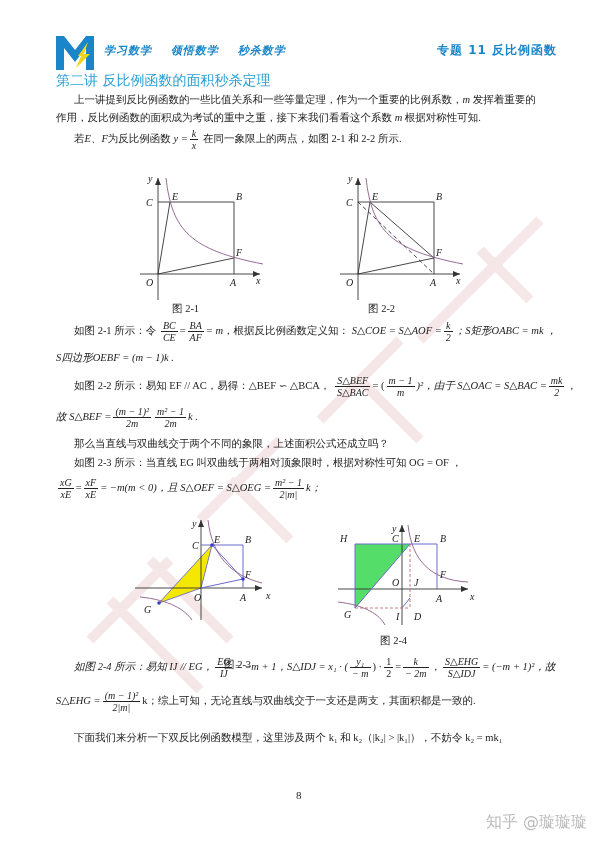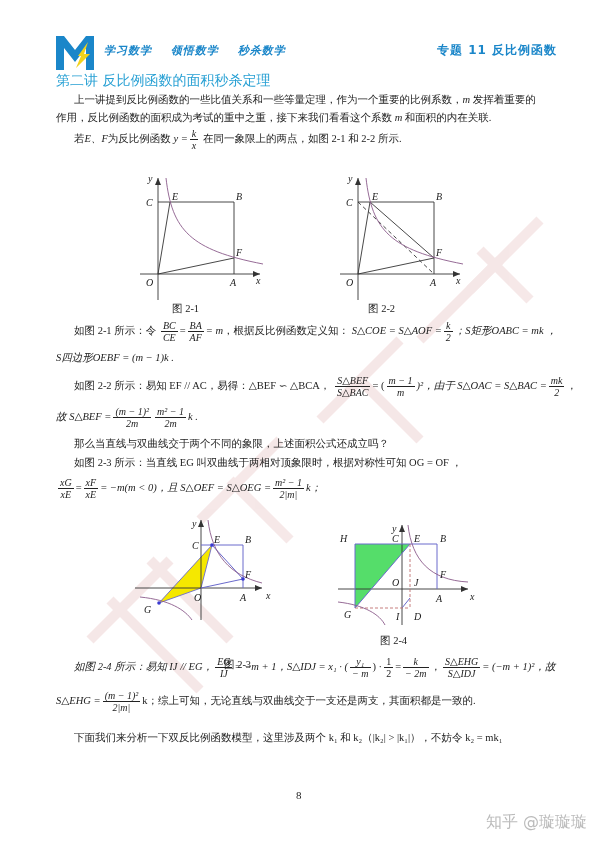--- a/index.html
+++ b/index.html
@@ -48,21 +48,21 @@
   <span>秒杀数学</span>
 </div>
 <div class="abs header-topic">专题 11  反比例函数</div>
 
 <div class="abs section-title">第二讲 反比例函数的面积秒杀定理</div>
 
 <div class="abs p" style="left:74px; top:92px;">
   <span>上一讲提到反比例函数的一些比值关系和一些等量定理，作为一个重要的比例系数，</span><span class="it">m</span> <span>发挥着重要的</span>
 </div>
 <div class="abs p" style="left:56px; top:110px;">
-  <span>作用，反比例函数的面积成为考试的重中之重，接下来我们看看这个系数</span> <span class="it">m</span> <span>和面积的内在关联.</span>
+  <span>作用，反比例函数的面积成为考试的重中之重，接下来我们看看这个系数</span> <span class="it">m</span> <span>根据对称性可知.</span>
 </div>
 <div class="abs p" style="left:74px; top:128px;">
   <span>若</span><span class="it">E、F</span><span>为反比例函数</span>
   <span class="it">y =</span><span class="frac it"><span class="num">k</span><span class="den">x</span></span>
   <span>在同一象限上的两点，如图 2-1 和 2-2 所示.</span>
 </div>
 
 <svg class="abs" style="left:140px; top:170px;" width="130" height="130" viewBox="0 0 130 130">
   <g stroke="#333" stroke-width="0.9" fill="none">
     <line x1="0" y1="104" x2="120" y2="104"></line>

